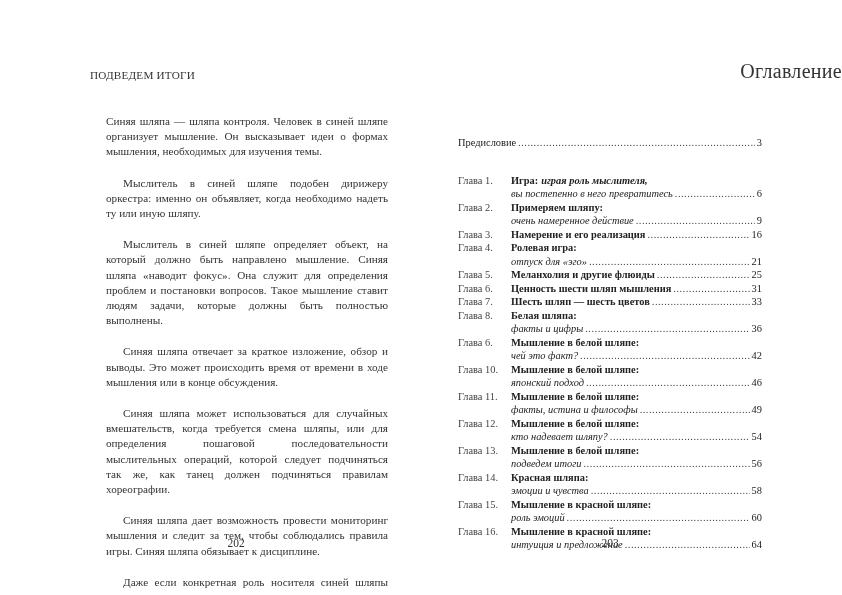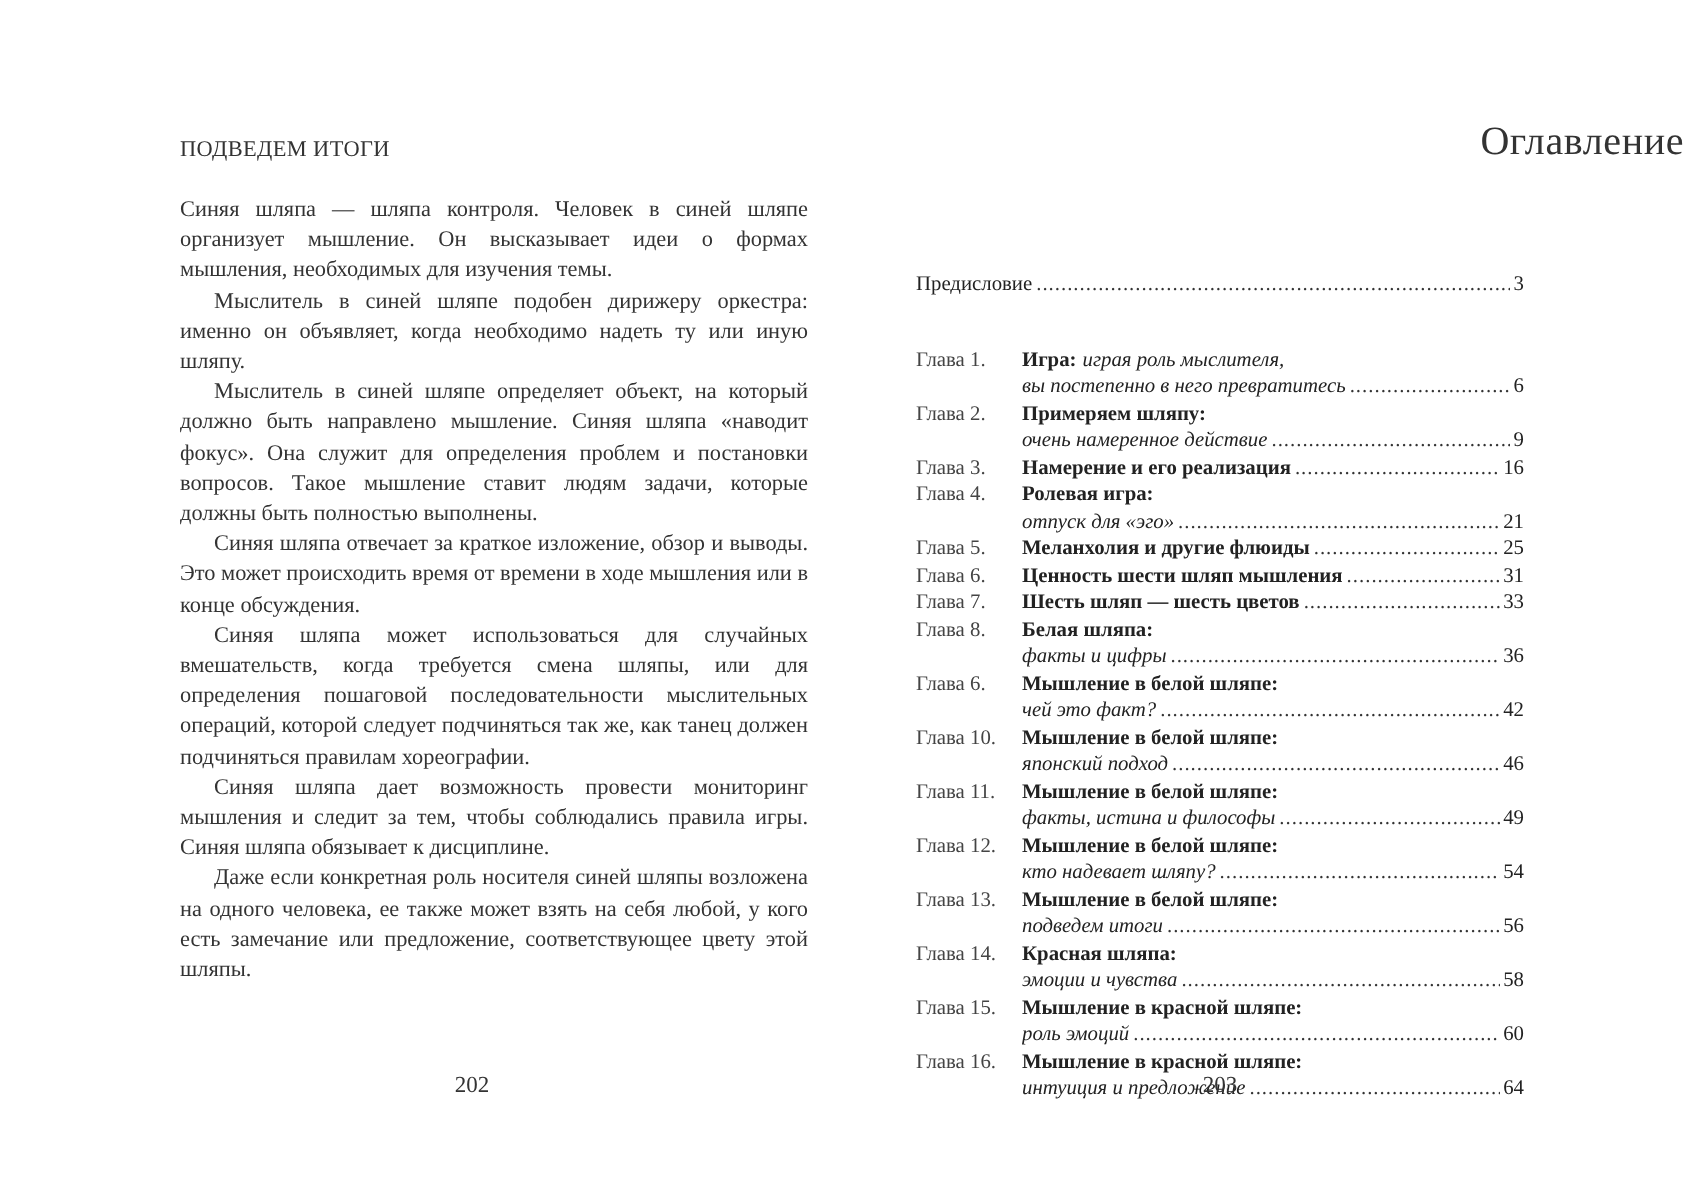--- a/index.html
+++ b/index.html
@@ -12,21 +12,21 @@
   .right-page { left: 421px; width: 421px; }
 
   .running-head {
     position: absolute; left: 90px; top: 68px; width: 320px;
     font-size: 11.2px; line-height: 14.5px; letter-spacing: 0.2px; color: #333;
   }
   .body-text {
     position: absolute; left: 90px; top: 98px; width: 314px;
     font-size: 11.2px; line-height: 15.2px; color: #333; text-align: justify;
   }
-  .body-text p { margin: 0; text-indent: 0; }
+  .body-text p { margin: 16px; text-indent: 0; }
   .body-text p + p { text-indent: 17px; }
   .body-text p:first-child { text-indent: 0; }
   .folio {
     position: absolute; top: 537px; font-size: 11.5px; color: #333; width: 60px; text-align: center;
   }
   .left-folio { left: 206px; }
   .right-folio { left: 159px; }
 
   .toc-title {
     position: absolute; left: 0; top: 60px; width: 421px; text-align: right;
@@ -83,21 +83,21 @@
           <span class="dots"></span>
           <span class="pg">3</span>
         </div>
       </div>
     </div>
   <div class="toc-row">
         <span class="toc-label">Глава 1.</span>
         <div class="toc-content">
           <div class="toc-line">
             <span class="t b">Игра:</span>
-            <span class="t i" style="margin-left: 3px;">играя роль мыслителя,</span>
+            <span class="t i" style="margin-left: 3px; font-weight: bold;">играя роль мыслителя,</span>
           </div>
           <div class="toc-line">
             <span class="t i">вы постепенно в него превратитесь</span>
             <span class="dots"></span>
             <span class="pg">6</span>
           </div>
         </div>
       </div>
       <div class="toc-row">
         <span class="toc-label">Глава 2.</span>

